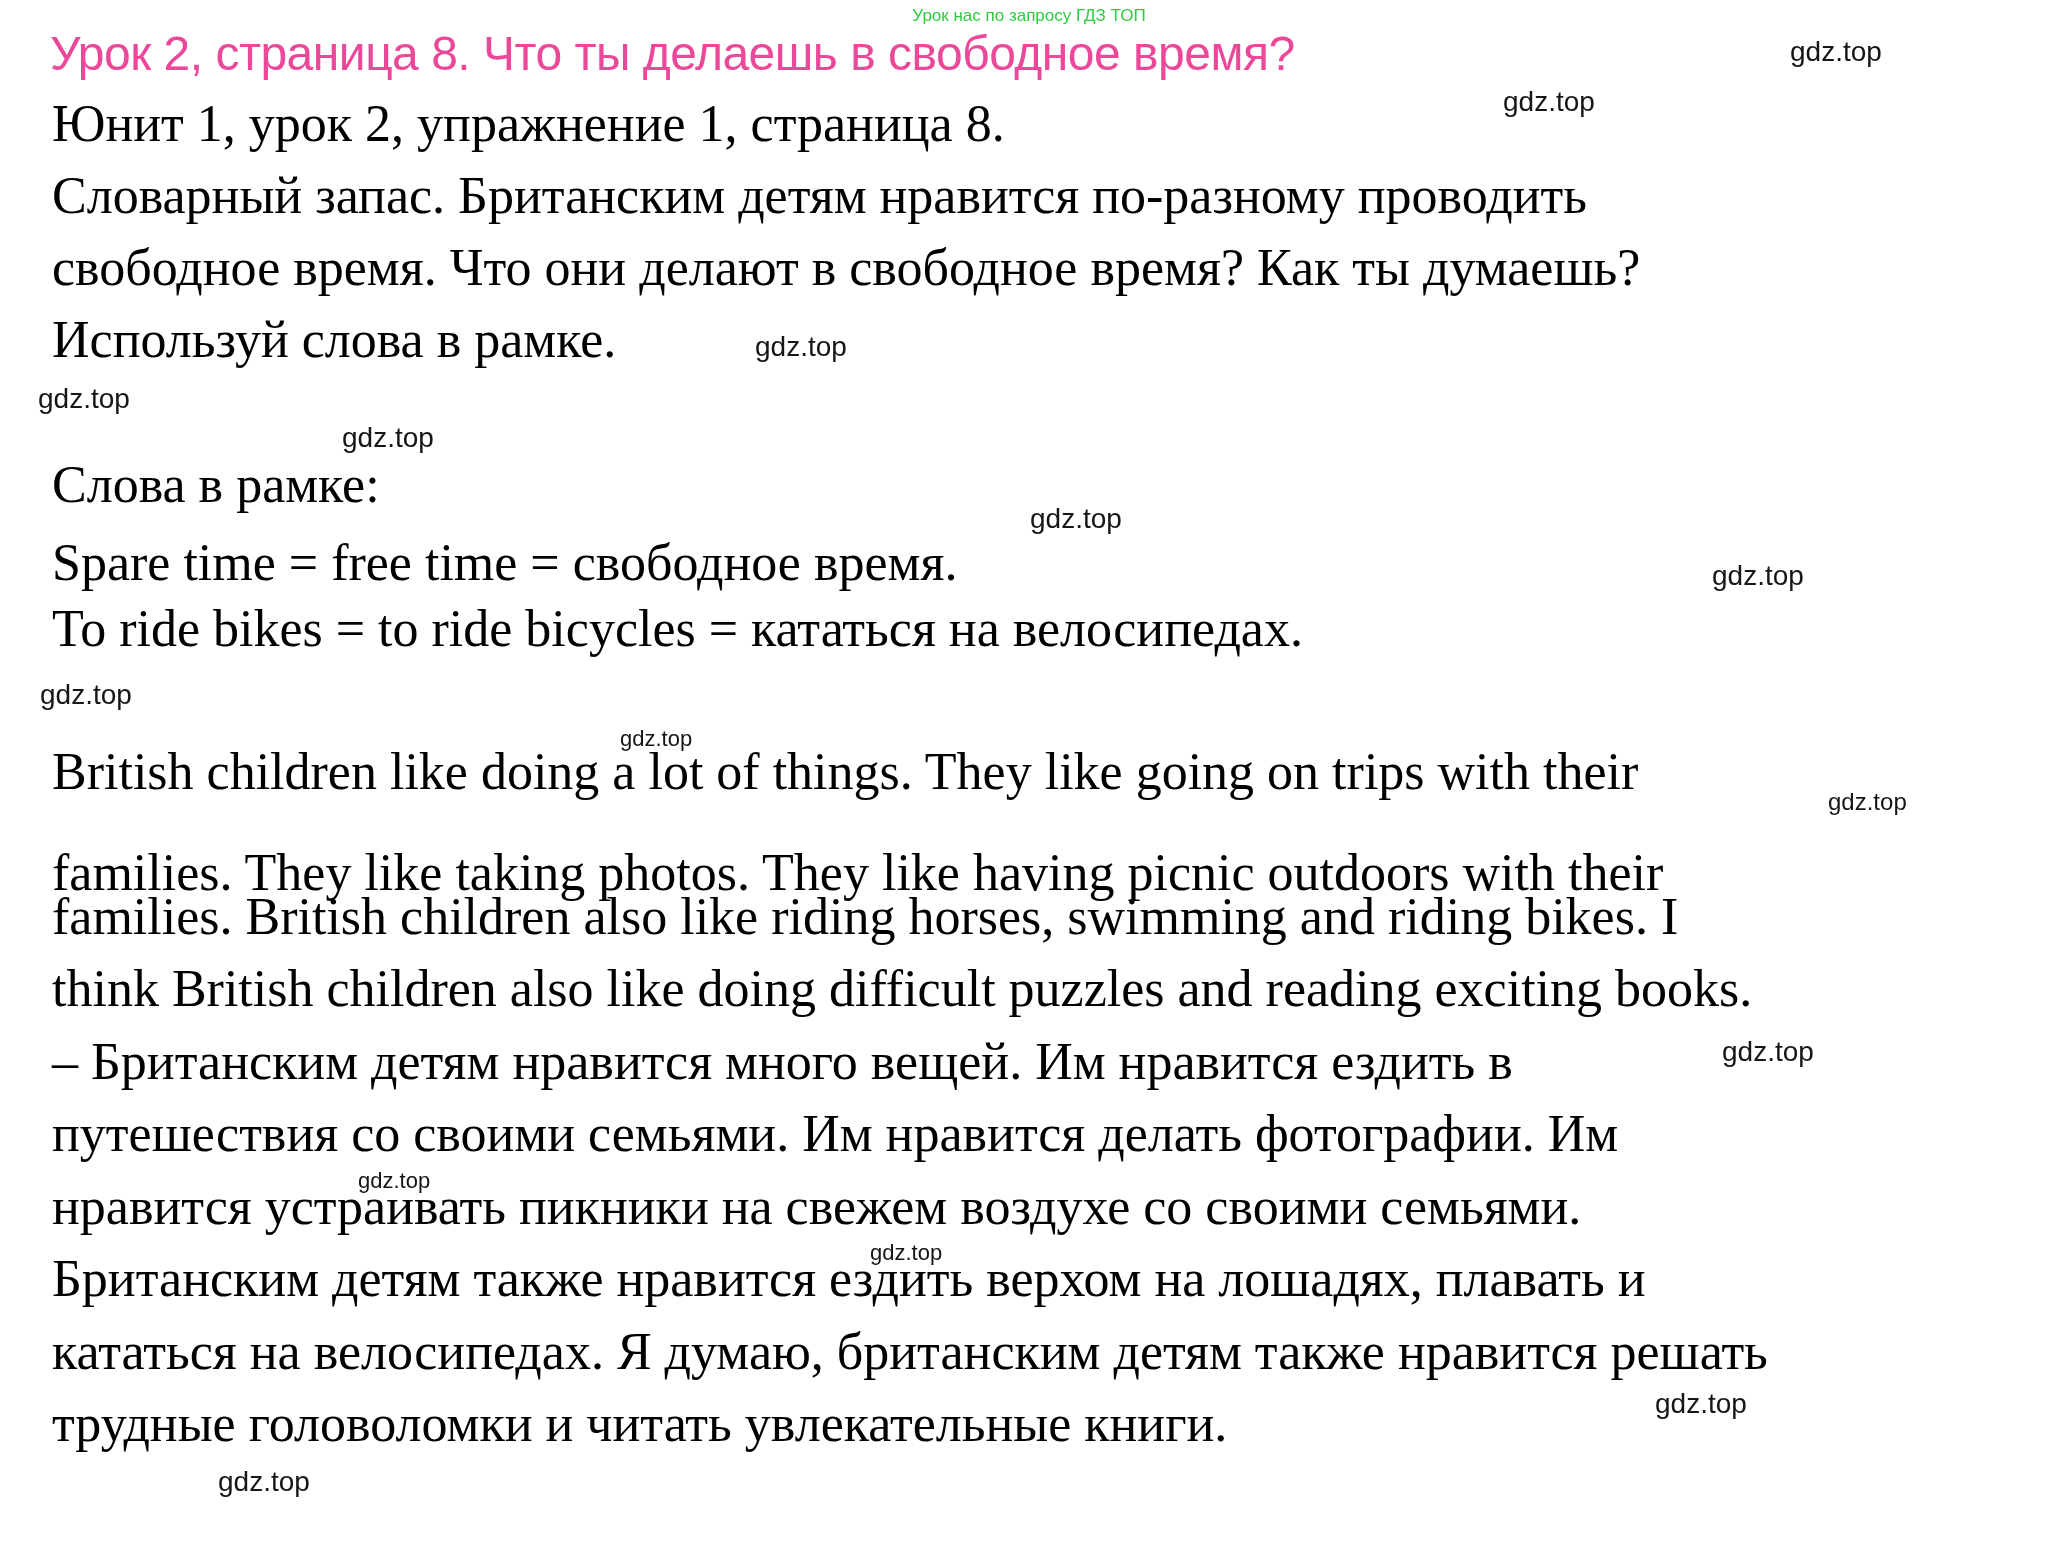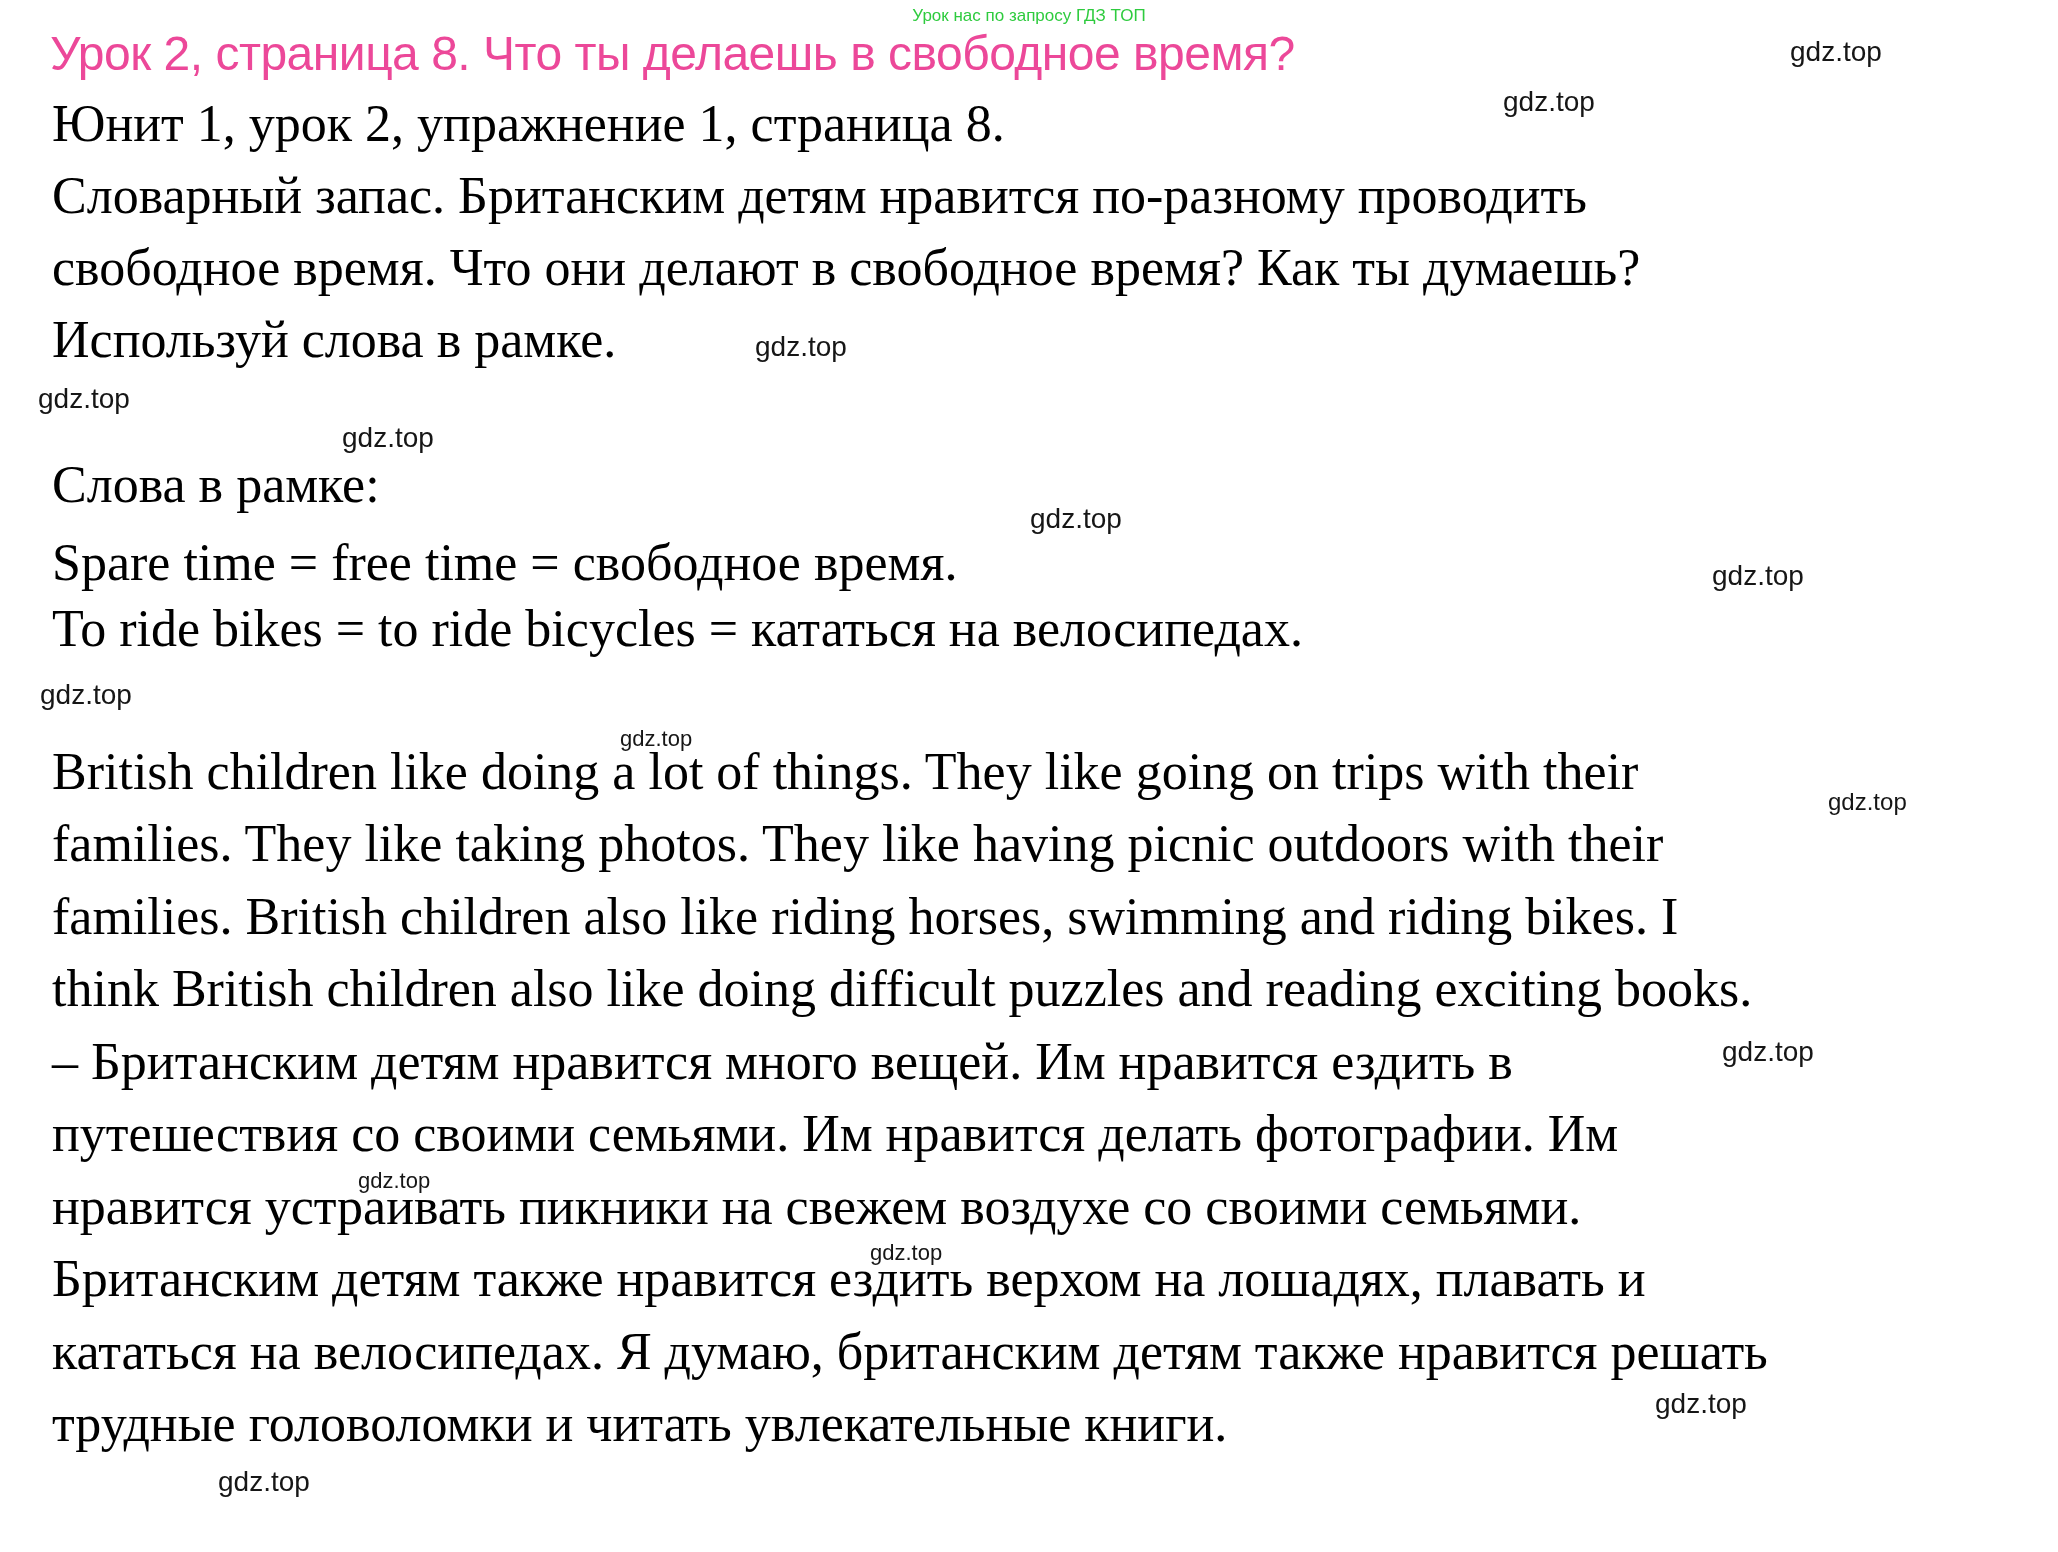--- a/index.html
+++ b/index.html
@@ -75,21 +75,21 @@
 <div class="serif-line" style="top:97px">Юнит 1, урок 2, упражнение 1, страница 8.</div>
 <div class="serif-line" style="top:169px">Словарный запас. Британским детям нравится по-разному проводить</div>
 <div class="serif-line" style="top:241px">свободное время. Что они делают в свободное время? Как ты думаешь?</div>
 <div class="serif-line" style="top:313px">Используй слова в рамке.</div>
 
 <div class="serif-line" style="top:458px">Слова в рамке:</div>
 <div class="serif-line" style="top:536px">Spare time = free time = свободное время.</div>
 <div class="serif-line" style="top:602px">To ride bikes = to ride bicycles = кататься на велосипедах.</div>
 
 <div class="serif-line" style="top:745px">British children like doing a lot of things. They like going on trips with their</div>
-<div class="serif-line" style="top:817px">families. They like taking photos. They like having picnic outdoors with their</div>
+<div class="serif-line" style="top:846px">families. They like taking photos. They like having picnic outdoors with their</div>
 <div class="serif-line" style="top:890px">families. British children also like riding horses, swimming and riding bikes. I</div>
 <div class="serif-line" style="top:962px">think British children also like doing difficult puzzles and reading exciting books.</div>
 <div class="serif-line" style="top:1035px">– Британским детям нравится много вещей. Им нравится ездить в</div>
 <div class="serif-line" style="top:1107px">путешествия со своими семьями. Им нравится делать фотографии. Им</div>
 <div class="serif-line" style="top:1180px">нравится устраивать пикники на свежем воздухе со своими семьями.</div>
 <div class="serif-line" style="top:1252px">Британским детям также нравится ездить верхом на лошадях, плавать и</div>
 <div class="serif-line" style="top:1325px">кататься на велосипедах. Я думаю, британским детям также нравится решать</div>
 <div class="serif-line" style="top:1397px">трудные головоломки и читать увлекательные книги.</div>
 
 <div class="wm wm-lg" style="left:1790px; top:38px">gdz.top</div>

